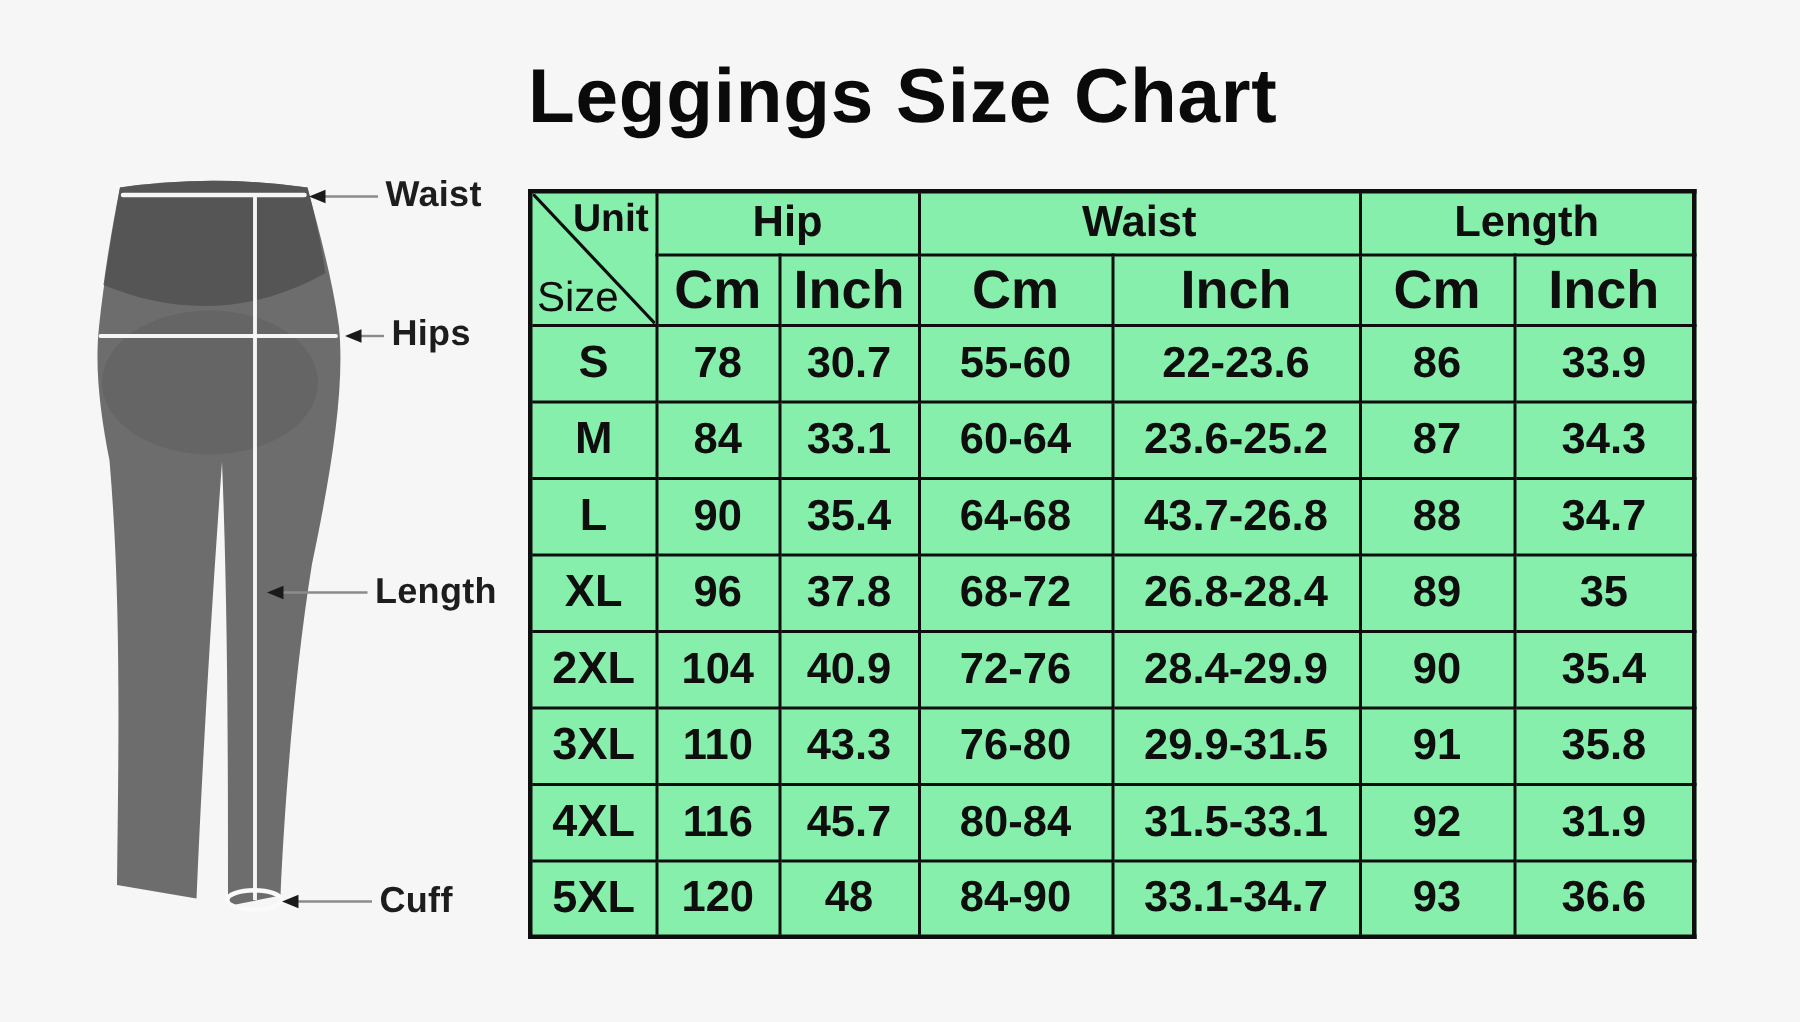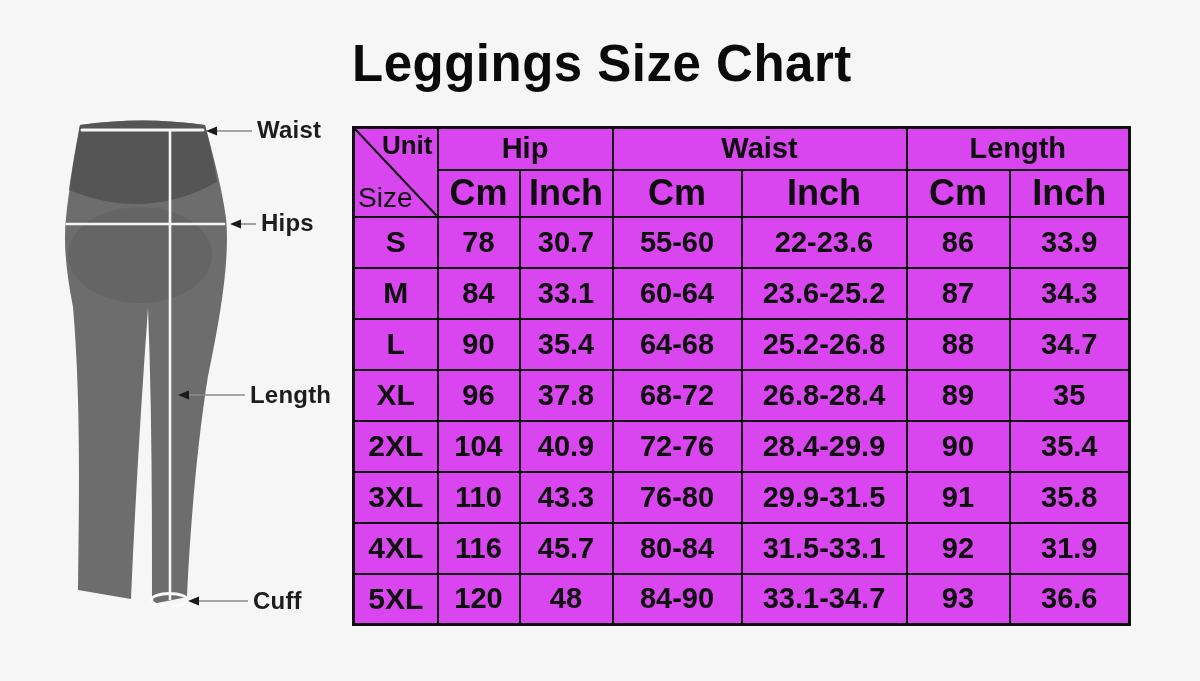--- a/index.html
+++ b/index.html
@@ -22,21 +22,21 @@
     line-height:1.05; white-space:nowrap; letter-spacing:0.2px;
   }
   .lbl-waist  { left:257px; top:117px; }
   .lbl-hips   { left:261px; top:210px;text-align:right; }
   .lbl-length { left:250px; top:382px; }
   .lbl-cuff   { left:253px; top:588px; }
   
   .size-table {
     position:absolute; left:352px; top:126px; width:776px;
     border-collapse:collapse; table-layout:fixed;
-    background:#d946ef; border:3px solid #0e0e0e;
+    background:#86efac; border:3px solid #0e0e0e;
   }
   .size-table th, .size-table td {
     border:2px solid #0e0e0e; text-align:center; vertical-align:middle;
     padding:0; overflow:hidden;
   }
   .size-table thead tr.group-row  { height:42px; }
   .size-table thead tr.unit-row   { height:47px; }
   .size-table tbody tr            { height:51px; }
   th.group-hd { font-size:29px; font-weight:700; }
   th.unit-hd  { font-size:36px; font-weight:700; }
@@ -153,21 +153,21 @@
         <td class="val-cell">60-64</td>
         <td class="val-cell">23.6-25.2</td>
         <td class="val-cell">87</td>
         <td class="val-cell">34.3</td>
       </tr>
       <tr>
         <th class="size-cell">L</th>
         <td class="val-cell">90</td>
         <td class="val-cell">35.4</td>
         <td class="val-cell">64-68</td>
-        <td class="val-cell">25.2-26.8</td>
+        <td class="val-cell">43.7-26.8</td>
         <td class="val-cell">88</td>
         <td class="val-cell">34.7</td>
       </tr>
       <tr>
         <th class="size-cell">XL</th>
         <td class="val-cell">96</td>
         <td class="val-cell">37.8</td>
         <td class="val-cell">68-72</td>
         <td class="val-cell">26.8-28.4</td>
         <td class="val-cell">89</td>

